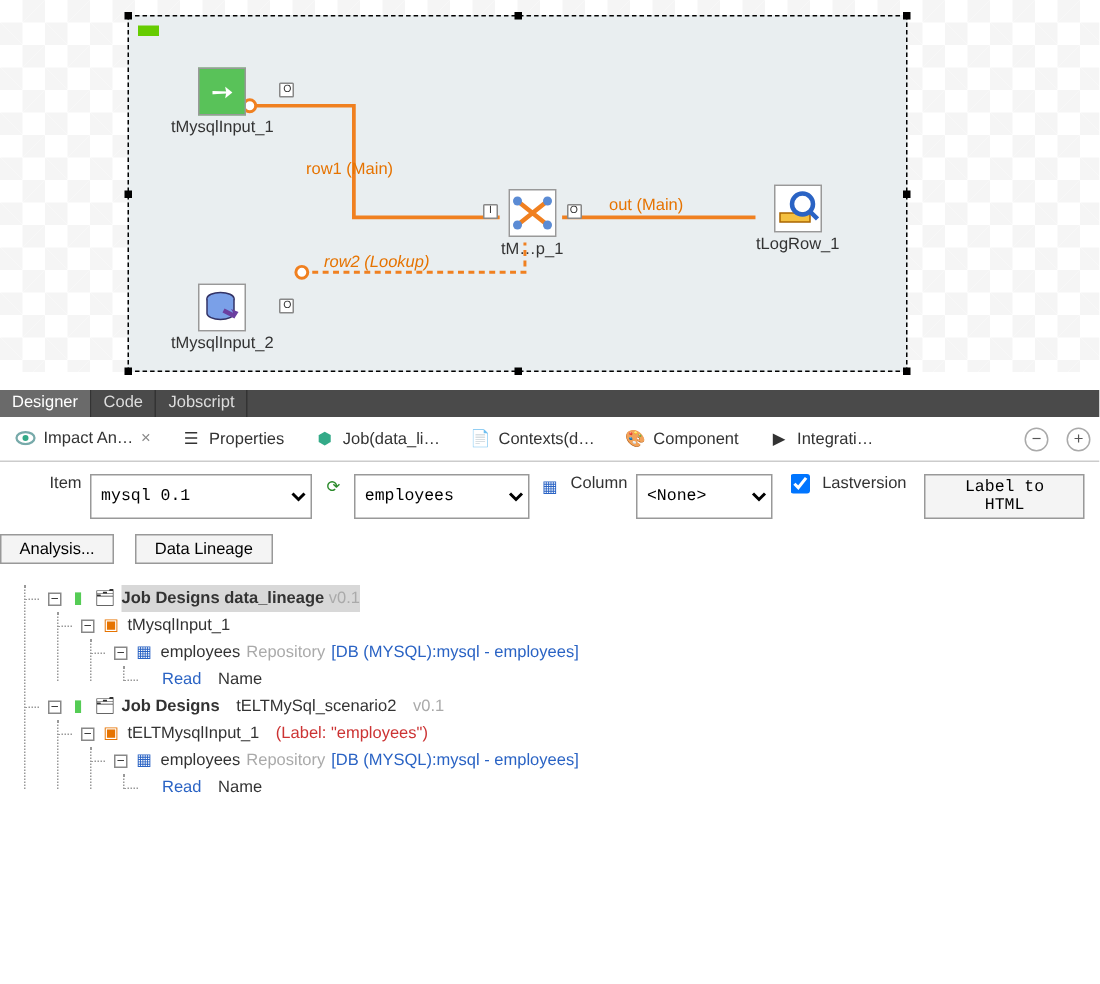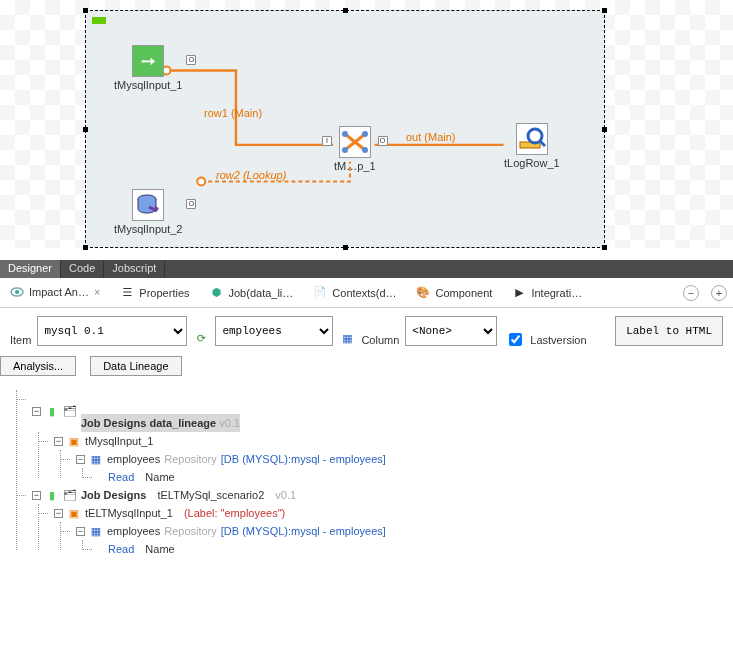--- a/index.html
+++ b/index.html
@@ -59,21 +59,21 @@
 
   
   .viewbar { height:30px; background:#fff; border-bottom:1px solid #ccc; display:flex; align-items:center; padding:0 6px; gap:12px; }
   .viewbar .vtab { display:flex; align-items:center; gap:5px; font-size:11px; color:#333; cursor:pointer; padding:4px 4px; }
   .viewbar .vtab.active { background:#fff; border-bottom:2px solid transparent; }
   .vicon { width:14px; height:14px; display:inline-flex; align-items:center; justify-content:center; }
   .spacer { flex:1; }
   .toolbtn { width:16px; height:16px; border:1px solid #aaa; border-radius:8px; display:flex; align-items:center; justify-content:center; font-size:11px; color:#555; cursor:pointer; background:#fff;}
 
   
-  .filterrow { display:flex; align-items:flex-end; gap:6px; padding:8px 10px; }
+  .filterrow { display:flex; align-items:flex-start; gap:6px; padding:8px 10px;margin-left:23px; }
   .filterrow label { font-size:11px; }
   .filterrow select, .filterrow button { font-size:11px; font-family:Liberation Mono, monospace; height:30px; }
   .filterrow select { border:1px solid #999; background:#fff; padding:0 2px; }
   .filterrow .s1{width:150px;} .filterrow .s2{width:118px;} .filterrow .s3{width:92px;}
   .filterrow .icobtn { width:16px; height:16px; display:flex; align-items:center; justify-content:center; cursor:pointer; }
   .filterrow button { border:1px solid #999; background:#f4f4f4; padding:0 10px; cursor:pointer; }
   .filterrow input[type=checkbox]{ margin:0 2px 0 6px; }
   .btnrow { display:flex; gap:14px; padding:2px 0 10px 0; }
   .btnrow button { border:1px solid #999; background:#f4f4f4; padding:3px 12px; font-size:11px; cursor:pointer; }
 
@@ -82,21 +82,21 @@
   .tree ul { list-style:none; padding-left:18px; position:relative; }
   .tree ul::before { content:''; position:absolute; left:6px; top:0; bottom:8px; border-left:1px dotted #999; }
   .tree li { position:relative; padding-left:4px; }
   .tree li::before { content:''; position:absolute; left:-12px; top:9px; width:10px; border-top:1px dotted #999; }
   .tree .row { display:flex; align-items:center; gap:4px; }
   .twist { width:9px; height:9px; border:1px solid #888; font-size:9px; line-height:7px; text-align:center; background:#fff; cursor:pointer; display:inline-block; }
   .ticon { width:14px; height:12px; display:inline-flex; align-items:center; justify-content:center; font-size:11px; }
   .gray { color:#aaa; }
   .blue { color:#2a63c4; }
   .red { color:#cc3333; }
-  .hl { background:#d8d8d8;margin-top:24px; }
+  .hl { background:#d8d8d8; }
   .bold { font-weight:bold; }
 </style>
 </head>
 <body>
 
 <div class="canvas-wrap">
   <div class="canvas">
     <span class="h1"></span>
       <span class="h2"></span>
       <span class="h3"></span>

